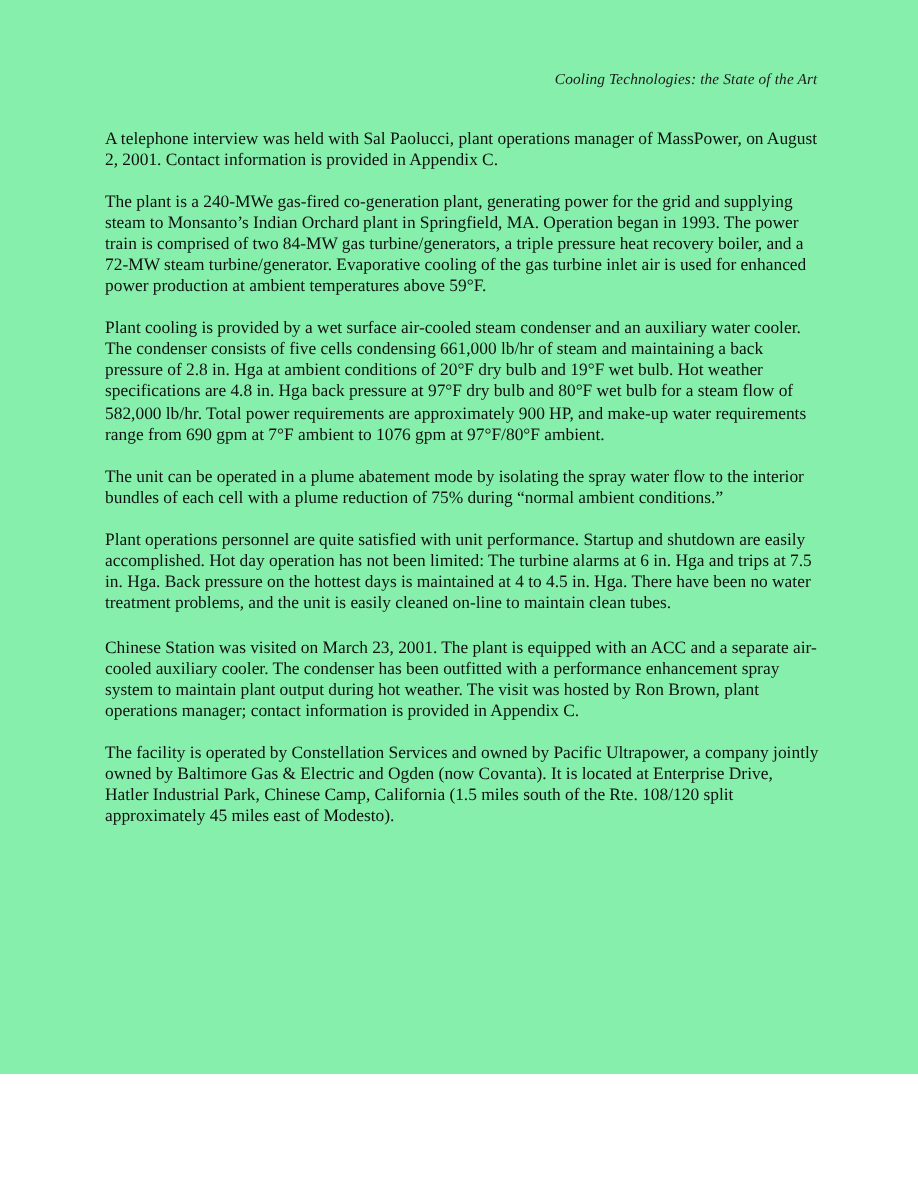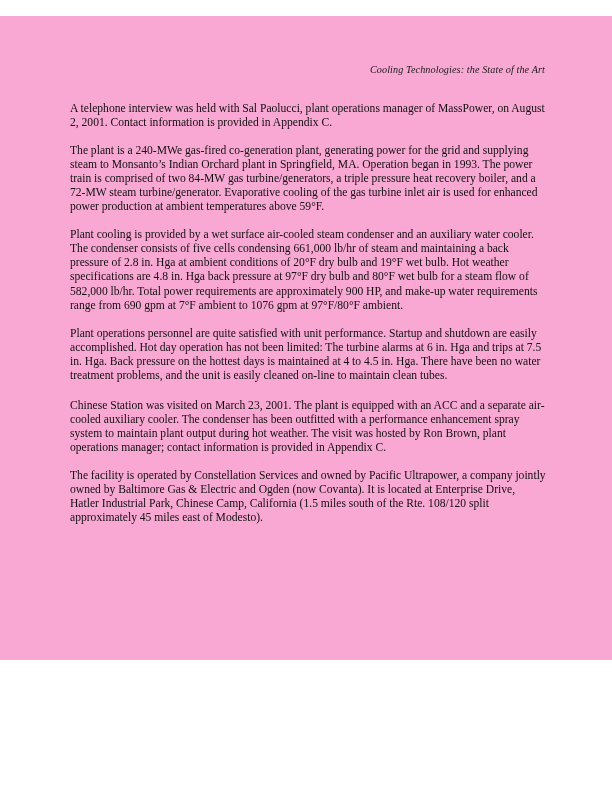--- a/index.html
+++ b/index.html
@@ -4,23 +4,23 @@
 <title>Cooling Technologies: the State of the Art — 3-13</title>
 <style>
   html, body {
     margin: 0;
     padding: 0;
     background: #ffffff;
   }
   .page {
     position: relative;
     width: 612px;
-    height: 644px;
-    margin: 16px auto;
-    background: #f9a8d4;
+    height: 716px;
+    margin: 0 auto;
+    background: #86efac;
     overflow: hidden;
     font-family: "Liberation Serif", "DejaVu Serif", serif;
     color: #111111;
     -webkit-font-smoothing: antialiased;
   }
   .running-head {
     position: absolute;
     left: 70px;
     right: 67px;
     top: 48px;
@@ -91,20 +91,21 @@
 
 
     <p class="body-para after-heading">A telephone interview was held with Sal Paolucci, plant operations manager of MassPower, on August 2, 2001. Contact information is provided in Appendix C.</p>
 
 
 
     <p class="body-para">The plant is a 240-MWe gas-fired co-generation plant, generating power for the grid and supplying steam to Monsanto’s Indian Orchard plant in Springfield, MA. Operation began in 1993. The power train is comprised of two 84-MW gas turbine/generators, a triple pressure heat recovery boiler, and a 72-MW steam turbine/generator. Evaporative cooling of the gas turbine inlet air is used for enhanced power production at ambient temperatures above 59°F.</p>
 
     <p class="body-para">Plant cooling is provided by a wet surface air-cooled steam condenser and an auxiliary water cooler. The condenser consists of five cells condensing 661,000 lb/hr of steam and maintaining a back pressure of 2.8 in. Hga at ambient conditions of 20°F dry bulb and 19°F wet bulb. Hot weather specifications are 4.8 in. Hga back pressure at 97°F dry bulb and 80°F wet bulb for a steam flow of 582,000 lb/hr. Total power requirements are approximately 900 HP, and make-up water requirements range from 690 gpm at 7°F ambient to 1076 gpm at 97°F/80°F ambient.</p>
 
+    <p class="body-para">The unit can be operated in a plume abatement mode by isolating the spray water flow to the interior bundles of each cell with a plume reduction of 75% during “normal ambient conditions.”</p>
 
     <p class="body-para">Plant operations personnel are quite satisfied with unit performance. Startup and shutdown are easily accomplished. Hot day operation has not been limited: The turbine alarms at 6 in. Hga and trips at 7.5 in. Hga. Back pressure on the hottest days is maintained at 4 to 4.5 in. Hga. There have been no water treatment problems, and the unit is easily cleaned on-line to maintain clean tubes.</p>
 
 
     <p class="body-para after-heading">Chinese Station was visited on March 23, 2001. The plant is equipped with an ACC and a separate air-cooled auxiliary cooler. The condenser has been outfitted with a performance enhancement spray system to maintain plant output during hot weather. The visit was hosted by Ron Brown, plant operations manager; contact information is provided in Appendix C.</p>
 
     <p class="body-para">The facility is operated by Constellation Services and owned by Pacific Ultrapower, a company jointly owned by Baltimore Gas &amp; Electric and Ogden (now Covanta). It is located at Enterprise Drive, Hatler Industrial Park, Chinese Camp, California (1.5 miles south of the Rte. 108/120 split approximately 45 miles east of Modesto).</p>
 
   </div>
 

